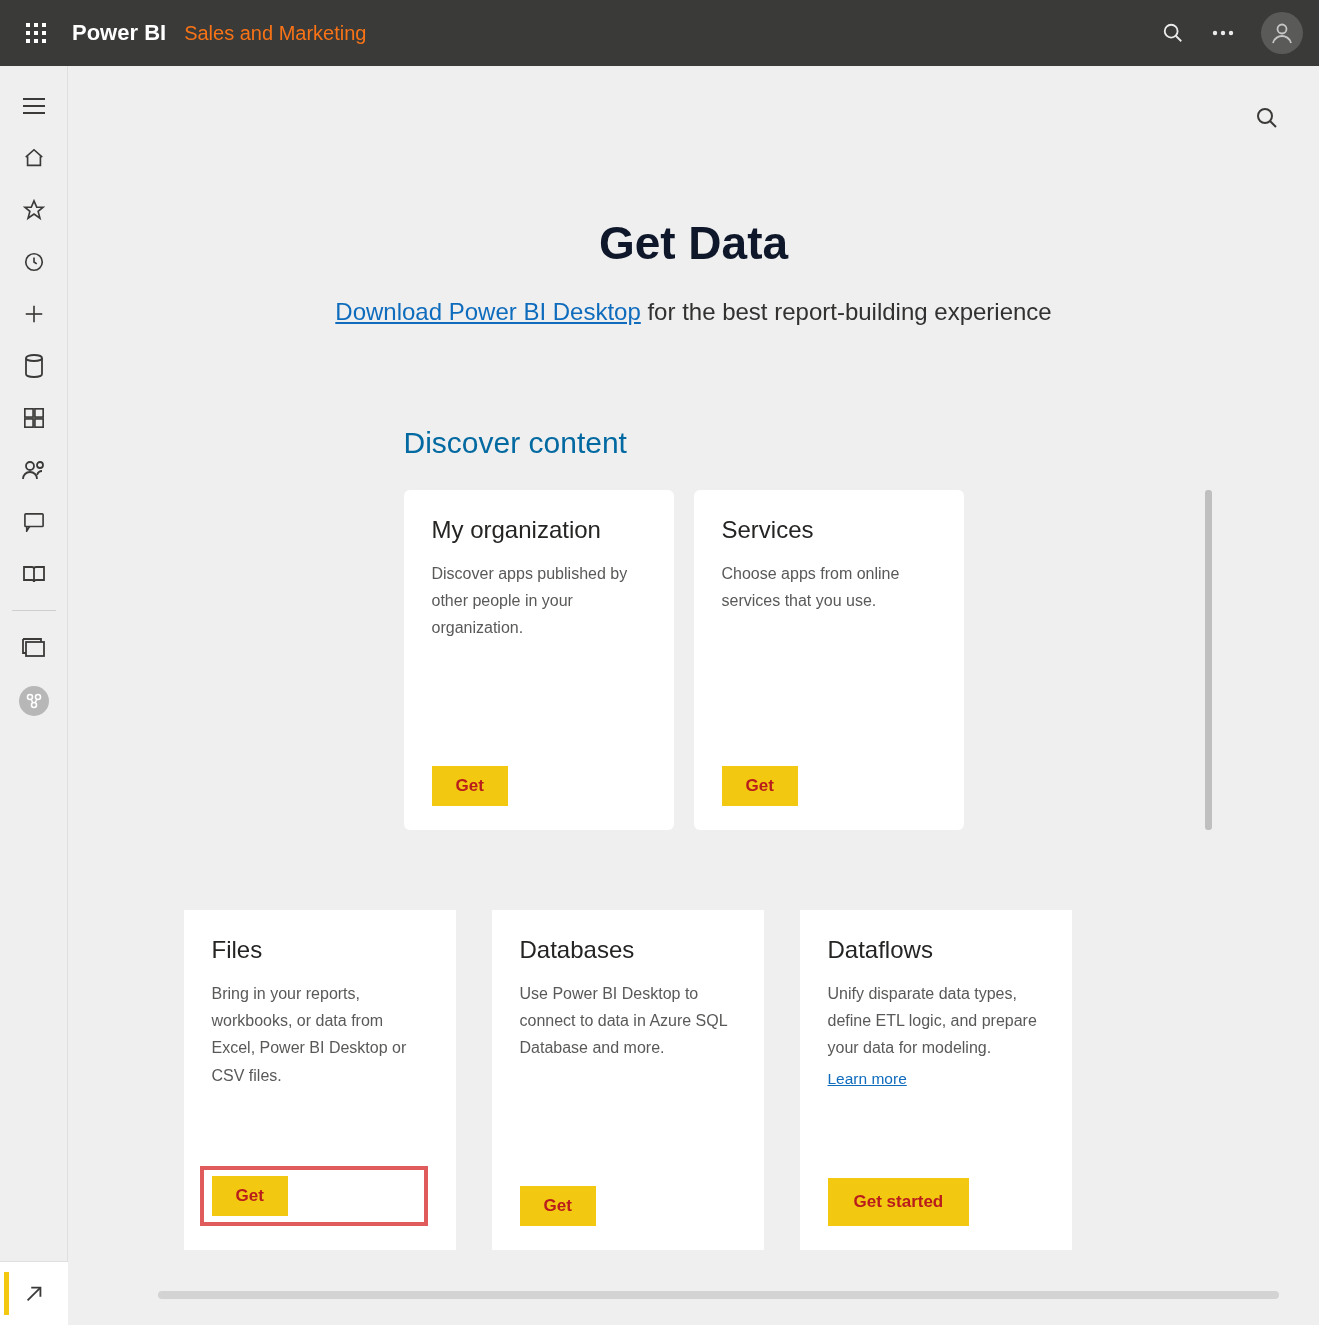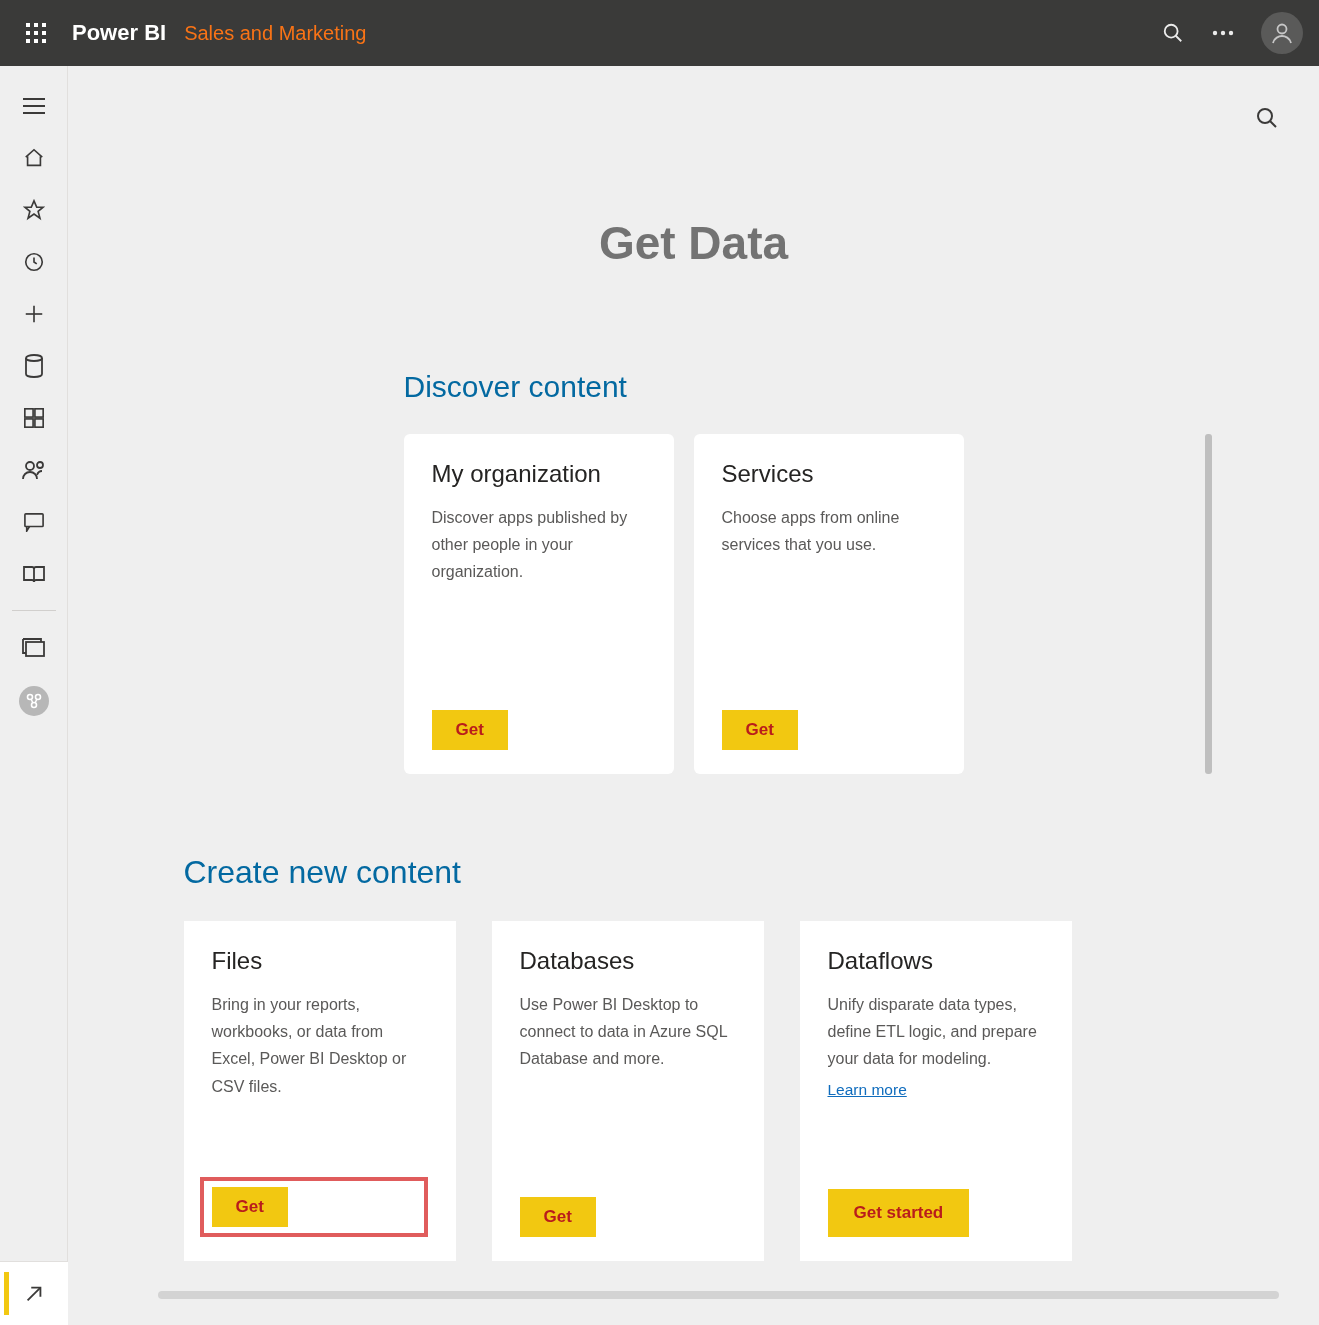--- a/index.html
+++ b/index.html
@@ -25,21 +25,21 @@
   .rail-bottom { width:68px; height:64px; display:flex; align-items:center; justify-content:center; background:#fff; border-top:1px solid #e1dfdd; position:relative; }
   .rail-bottom .yellow { position:absolute; left:4px; top:10px; bottom:10px; width:5px; background:#f2c811; }
   .badge-circle { width:30px; height:30px; border-radius:50%; background:#b7b7b7; display:flex; align-items:center; justify-content:center; }
   
   
   .main { flex:1; position:relative; overflow:hidden; background:#efefef; }
   .main-inner { padding: 40px 0 0 0; position:relative; height:100%; overflow-y:auto; }
   .main-search { position:absolute; top:40px; right:40px; }
   
   .hero { text-align:center; margin-top: 110px; }
-  .hero-title { font-size: 46px; font-weight:600; color:#737373; }
+  .hero-title { font-size: 46px; font-weight:600; color:#0f172a; }
   .hero-sub { font-size: 24px; color:#323130; margin-top: 28px; }
   .hero-sub a { color:#0f6cbd; text-decoration: underline; }
   
   .section { max-width: 920px; margin: 0 auto; }
   .discover { margin-top: 100px; padding-left: 170px; }
   .section-title { font-size: 30px; color:#0369a1; margin-bottom: 30px; }
   .section-title.big { font-size: 32px; }
   .cards-row { display:flex; gap: 20px; position:relative; }
   
   .card { background:#fff; padding: 26px 28px 24px 28px; width: 280px; height: 340px; display:flex; flex-direction:column; }
@@ -203,41 +203,43 @@
     <div class="main-search">
       <svg width="24" height="24" viewBox="0 0 24 24" fill="none" stroke="#3b3a39" stroke-width="2">
           <circle cx="10" cy="10" r="7"></circle>
           <line x1="21" y1="21" x2="15" y2="15"></line>
         </svg>
     </div>
     <div class="main-inner">
 
       <div class="hero">
         <div class="hero-title">Get Data</div>
+        <div class="hero-sub">
+          <a href="#">Download Power BI Desktop</a><span> for the best report-building experience</span>
+        </div>
       </div>
 
       <div class="section discover">
         <div class="section-title">Discover content</div>
         <div class="cards-row">
           <div class="card wide">
             <div class="card-title">My organization</div>
             <div class="card-desc">Discover apps published by other people in your organization.</div>
             <button class="btn">Get</button>
           </div>
           <div class="card wide">
             <div class="card-title">Services</div>
             <div class="card-desc">Choose apps from online services that you use.</div>
             <button class="btn">Get</button>
           </div>
           <div class="scroll-indicator"></div>
         </div>
       </div>
 
       <div class="section create">
-        <div class="section-title big">Create new content</div>
         <div class="cards-row">
           <div class="card">
             <div class="card-title">Files</div>
             <div class="card-desc">Bring in your reports, workbooks, or data from Excel, Power BI Desktop or CSV files.</div>
             <div class="highlight-box">
               <button class="btn">Get</button>
             </div>
           </div>
           <div class="card">
             <div class="card-title">Databases</div>

